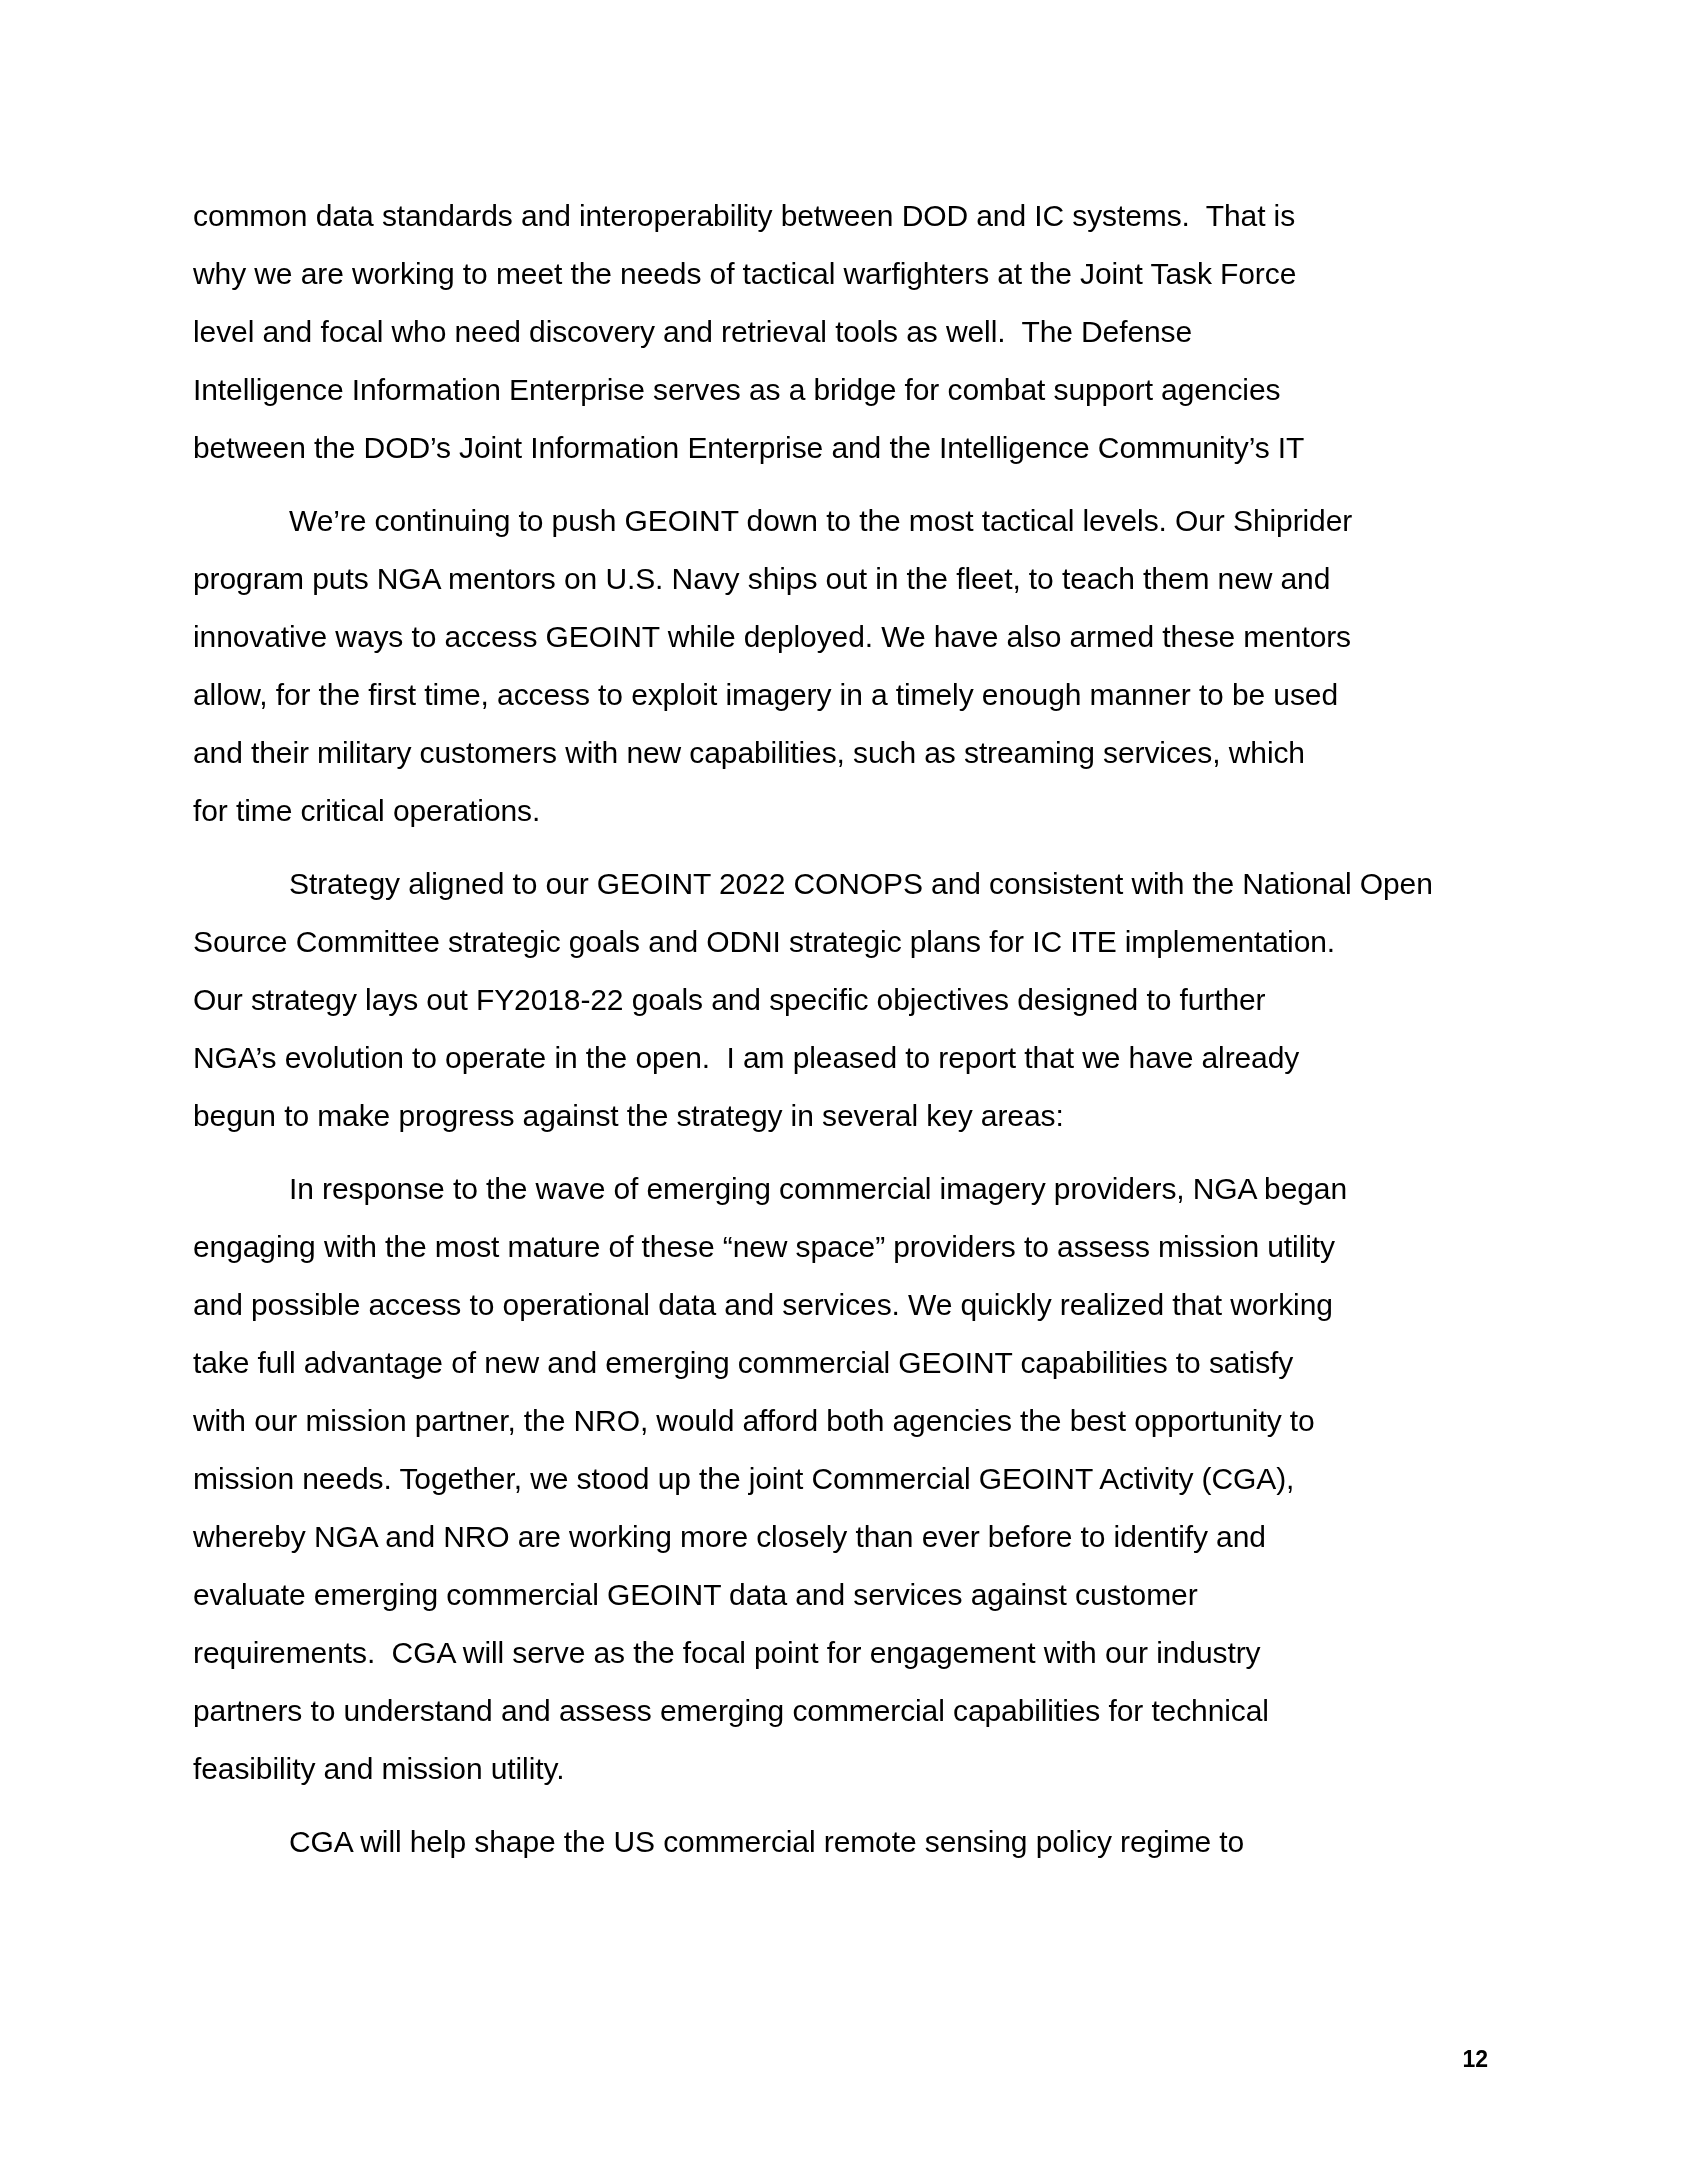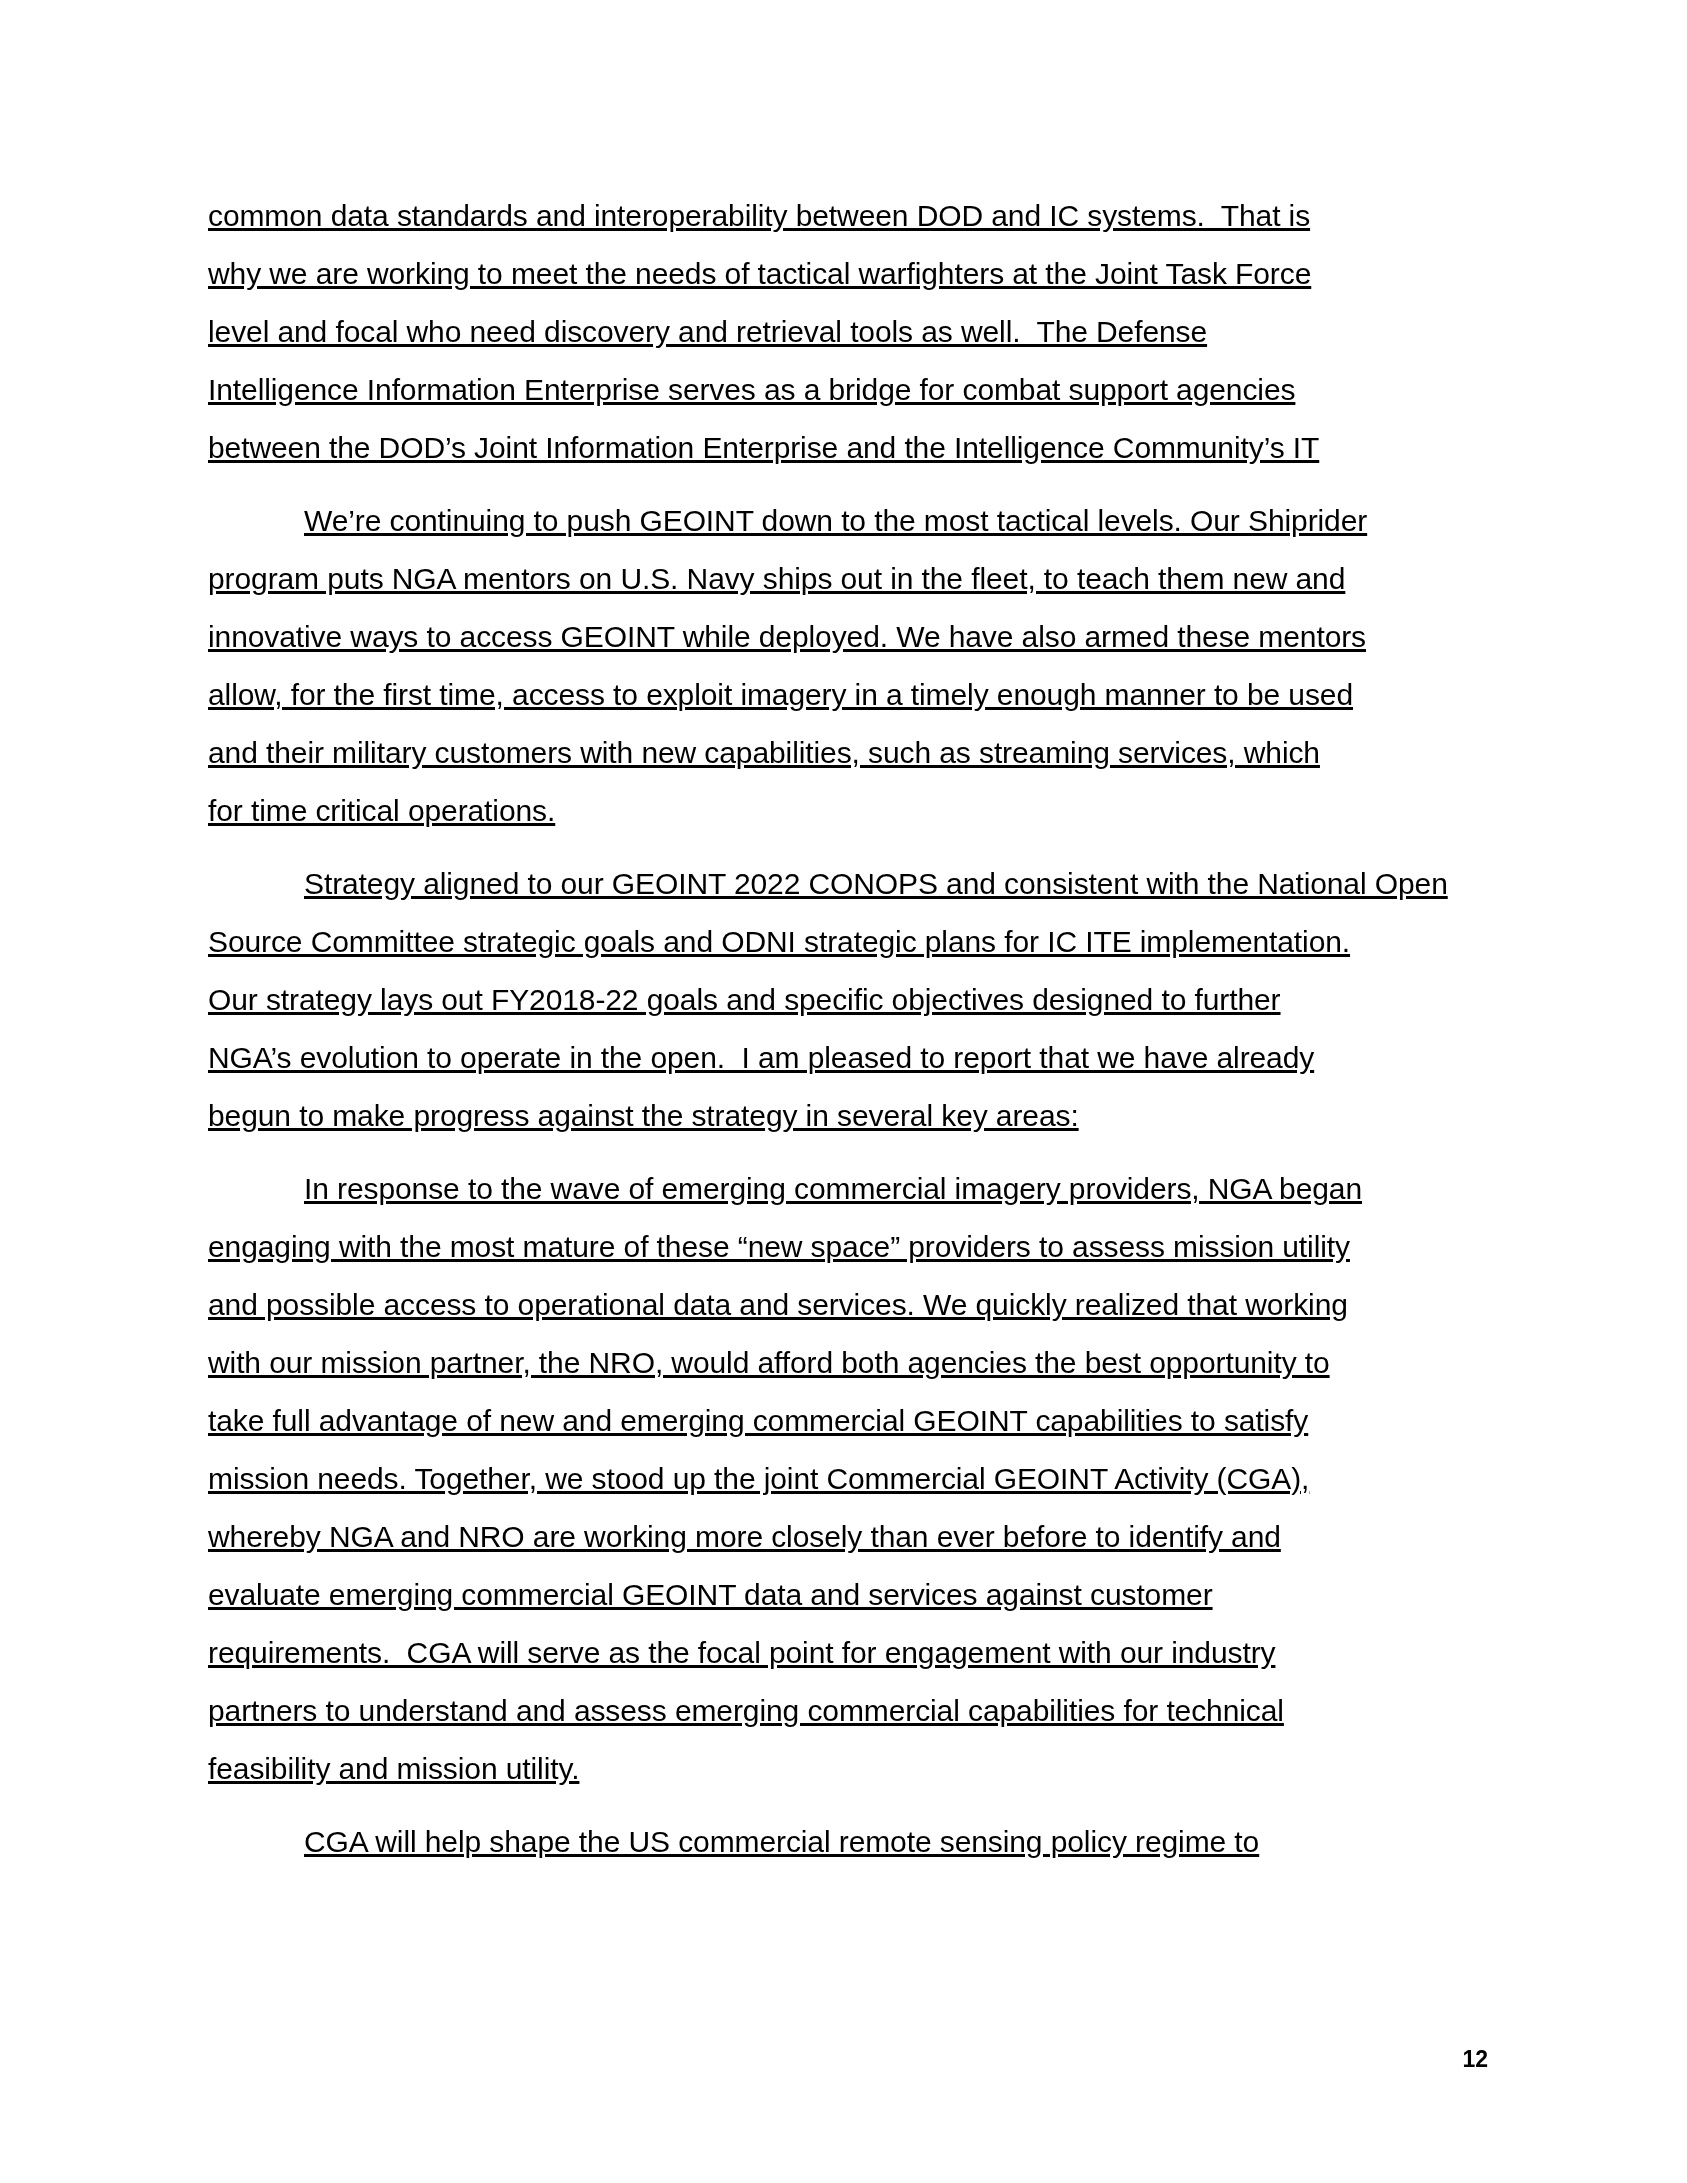--- a/index.html
+++ b/index.html
@@ -23,22 +23,21 @@
   .doc-body {
     position: absolute;
     left: 193px;
     top: 187px;
     width: 1356px;
     font-size: 30px;
     letter-spacing: -0.1px;
     color: #000000;
   }
   .para {
-    margin: 0 0 15px 15px;
-    text-decoration: underline;
+    margin: 0 0 15px 0;
   }
   .line {
     line-height: 58px;
     white-space: pre;   
   }
   .para.indent .line:first-child {
     text-indent: 96px;
   }
   .page-number {
     position: absolute;
@@ -74,22 +73,22 @@
         <div class="line">Strategy aligned to our GEOINT 2022 CONOPS and consistent with the National Open</div>
         <div class="line">Source Committee strategic goals and ODNI strategic plans for IC ITE implementation.</div>
         <div class="line">Our strategy lays out FY2018-22 goals and specific objectives designed to further</div>
         <div class="line">NGA’s evolution to operate in the open.  I am pleased to report that we have already</div>
         <div class="line">begun to make progress against the strategy in several key areas:</div>
       </div>
       <div class="para indent">
         <div class="line">In response to the wave of emerging commercial imagery providers, NGA began</div>
         <div class="line">engaging with the most mature of these “new space” providers to assess mission utility</div>
         <div class="line">and possible access to operational data and services. We quickly realized that working</div>
+        <div class="line">take full advantage of new and emerging commercial GEOINT capabilities to satisfy</div>
         <div class="line">with our mission partner, the NRO, would afford both agencies the best opportunity to</div>
-        <div class="line">take full advantage of new and emerging commercial GEOINT capabilities to satisfy</div>
         <div class="line">mission needs. Together, we stood up the joint Commercial GEOINT Activity (CGA),</div>
         <div class="line">whereby NGA and NRO are working more closely than ever before to identify and</div>
         <div class="line">evaluate emerging commercial GEOINT data and services against customer</div>
         <div class="line">requirements.  CGA will serve as the focal point for engagement with our industry</div>
         <div class="line">partners to understand and assess emerging commercial capabilities for technical</div>
         <div class="line">feasibility and mission utility.</div>
       </div>
       <div class="para indent">
         <div class="line">CGA will help shape the US commercial remote sensing policy regime to</div>
       </div>

